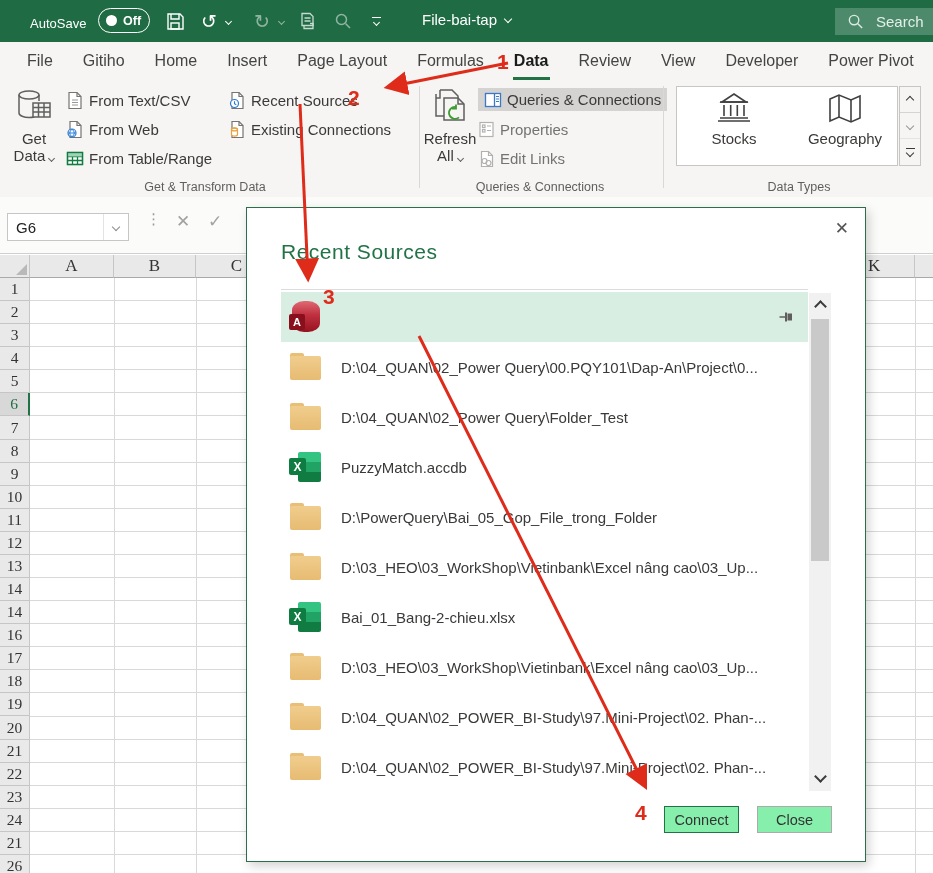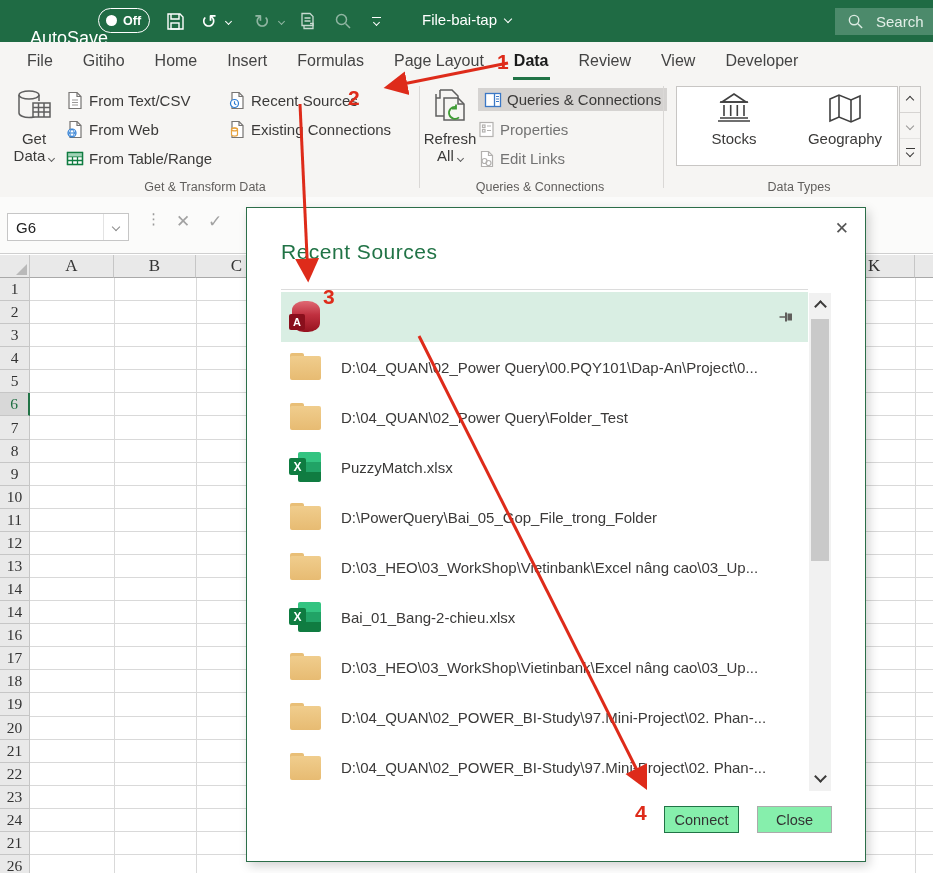--- a/index.html
+++ b/index.html
@@ -1,20 +1,20 @@
 <!DOCTYPE html>
 <html><head>
 <meta charset="utf-8">
 <style>
   html,body{margin:0;padding:0;background:#fff;font-family:"Liberation Sans",sans-serif;}
   .screen{position:relative;width:933px;height:873px;overflow:hidden;background:#fff;}
 
   
   .titlebar{position:absolute;left:0;top:0;width:933px;height:42px;background:#1f6b44;color:#fff;}
-  .autosave-label{position:absolute;left:30px;top:28px;font-size:18px;}
+  .autosave-label{position:absolute;left:30px;top:16px;font-size:13px;}
   .autosave-pill{position:absolute;left:98px;top:8px;width:50px;height:23px;border:1.5px solid #fff;border-radius:13px;display:flex;align-items:center;cursor:pointer;}
   .autosave-dot{width:11px;height:11px;border-radius:50%;background:#fff;margin-left:7px;}
   .autosave-state{font-size:12.5px;font-weight:bold;margin-left:6px;color:#fff;}
   .qat-icon{position:absolute;top:9px;width:24px;height:24px;display:flex;align-items:center;justify-content:center;color:#fff;cursor:pointer;}
   .dim{opacity:.5;}
   .semi{opacity:.75;}
   .chev{display:inline-block;width:6px;height:6px;border-right:1.6px solid currentColor;border-bottom:1.6px solid currentColor;transform:rotate(45deg);}
   .chev.up{transform:rotate(-135deg);}
   .doc-title{position:absolute;left:0;right:0;top:11px;text-align:center;font-size:15px;color:#fff;}
   .doc-title .chev{width:5px;height:5px;margin-left:8px;vertical-align:3px;}
@@ -158,36 +158,39 @@
       <div class="tab">
         <span>Gitiho</span>
       </div>
       <div class="tab">
         <span>Home</span>
       </div>
       <div class="tab">
         <span>Insert</span>
       </div>
       <div class="tab">
+        <span>Page Layout</span>
+      </div>
+      <div class="tab">
         <span>Formulas</span>
-      </div>
-      <div class="tab">
-        <span>Page Layout</span>
       </div>
       <div class="tab active">
         <span>Data</span>
       </div>
       <div class="tab">
         <span>Review</span>
       </div>
       <div class="tab">
         <span>View</span>
       </div>
       <div class="tab">
         <span>Developer</span>
+      </div>
+      <div class="tab">
+        <span>Power Pivot</span>
       </div>
     </div>
 
   <div class="ribbon">
 
     <div class="big-btn" style="left:6px">
       <svg class="bicon" width="40" height="40" viewBox="0 0 40 40" fill="none" stroke="#5f5f5f" stroke-width="1.5">
         <path d="M5 7 v18 c0 2.7 5 4.5 10 4.5 2 0 4-.3 5.5-.8"></path>
         <ellipse cx="15" cy="7" rx="10" ry="4"></ellipse>
         <path d="M25 7 v6"></path>
@@ -394,21 +397,21 @@
           <span class="src-label">D:\04_QUAN\02_Power Query\00.PQY101\Dap-An\Project\0...</span>
 
         </div>
         <div class="src-item">
           <span class="src-icon ic-folder"></span>
           <span class="src-label">D:\04_QUAN\02_Power Query\Folder_Test</span>
 
         </div>
         <div class="src-item">
           <span class="src-icon ic-excel"></span>
-          <span class="src-label">PuzzyMatch.xlsx</span>
+          <span class="src-label">PuzzyMatch.accdb</span>
 
         </div>
         <div class="src-item">
           <span class="src-icon ic-folder"></span>
           <span class="src-label">D:\PowerQuery\Bai_05_Gop_File_trong_Folder</span>
 
         </div>
         <div class="src-item">
           <span class="src-icon ic-folder"></span>
           <span class="src-label">D:\03_HEO\03_WorkShop\Vietinbank\Excel nâng cao\03_Up...</span>

